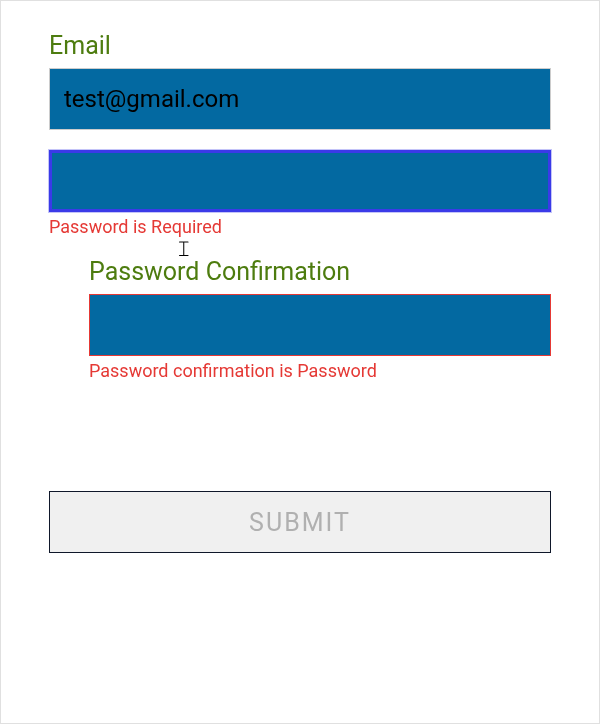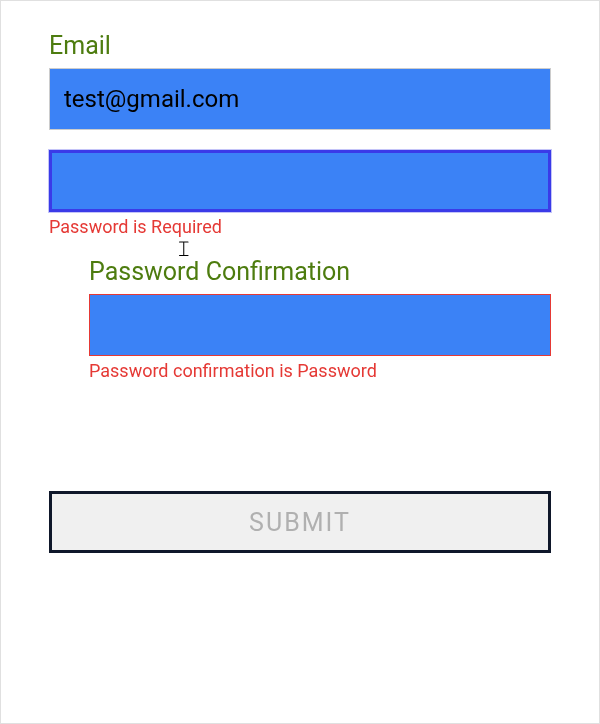--- a/index.html
+++ b/index.html
@@ -22,21 +22,21 @@
     .label {
       font-size: 25px;
       color: #4d7c0f;
       margin-bottom: 8px;
       display: block;
       font-weight: 400;
     }
     .input {
       width: 100%;
       height: 62px;
-      background: #3b82f6;
+      background: #0369a1;
       border: 1px solid #cccccc;
       font-size: 24px;
       padding: 0 14px;
       color: #000000;
       outline: none;
       font-family: inherit;
     }
     .input.focused {
       border: 3px solid #3a3ae8;
       box-shadow: 0 0 0 1px rgba(58, 58, 232, 0.3);
@@ -47,21 +47,21 @@
     .error-text {
       color: #e53935;
       font-size: 18px;
       margin-top: 4px;
       display: block;
     }
     .submit-btn {
       width: 100%;
       height: 62px;
       background: #f0f0f0;
-      border: 3px solid #0f172a;
+      border: 1px solid #0f172a;
       color: #b0b0b0;
       font-size: 25px;
       letter-spacing: 2px;
       font-weight: 400;
       cursor: pointer;
       margin-top: 90px;
       font-family: inherit;
     }
     .cursor-ibeam {
       position: absolute;

